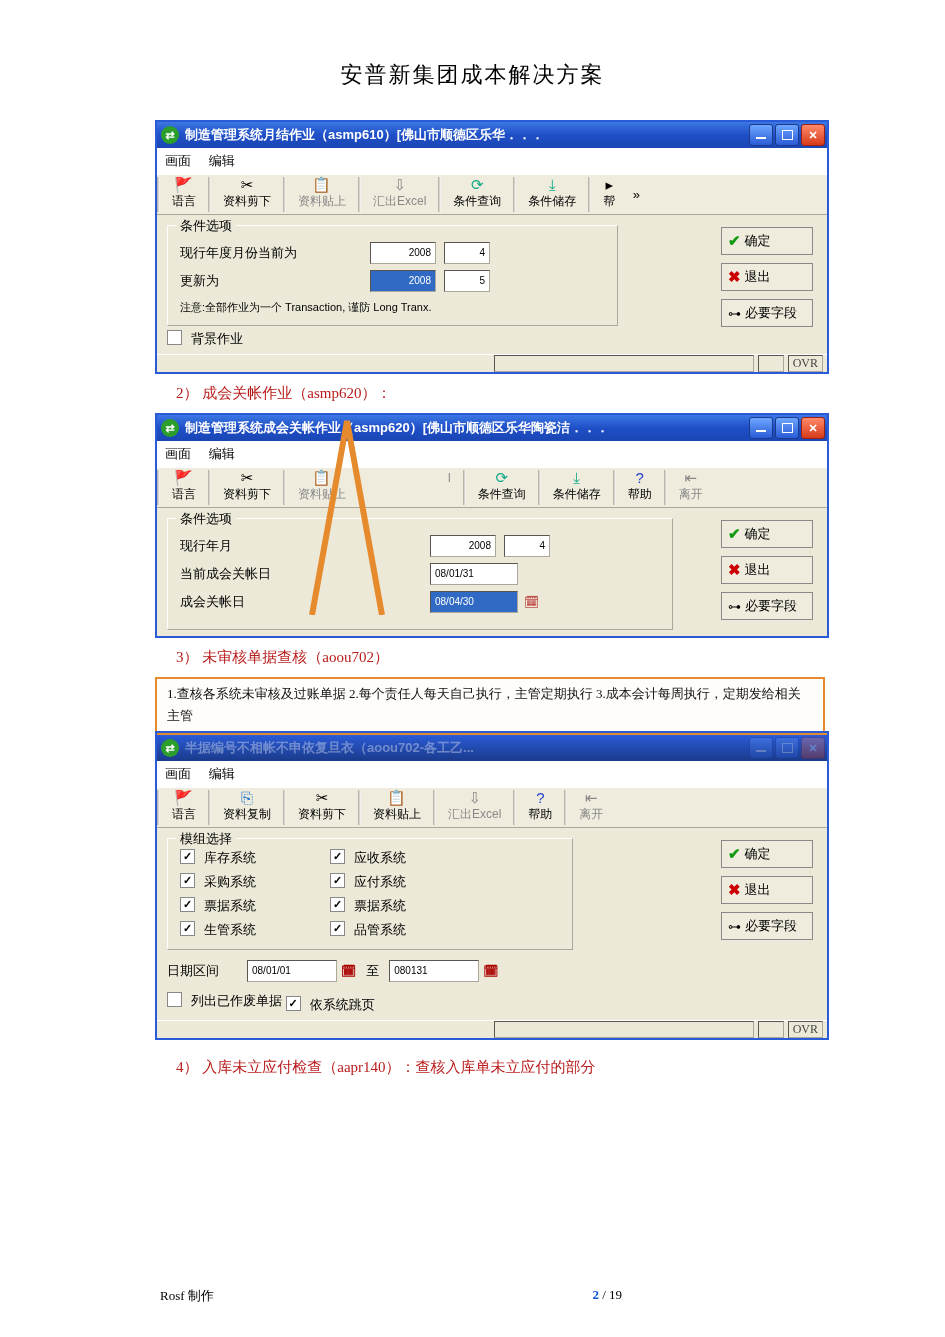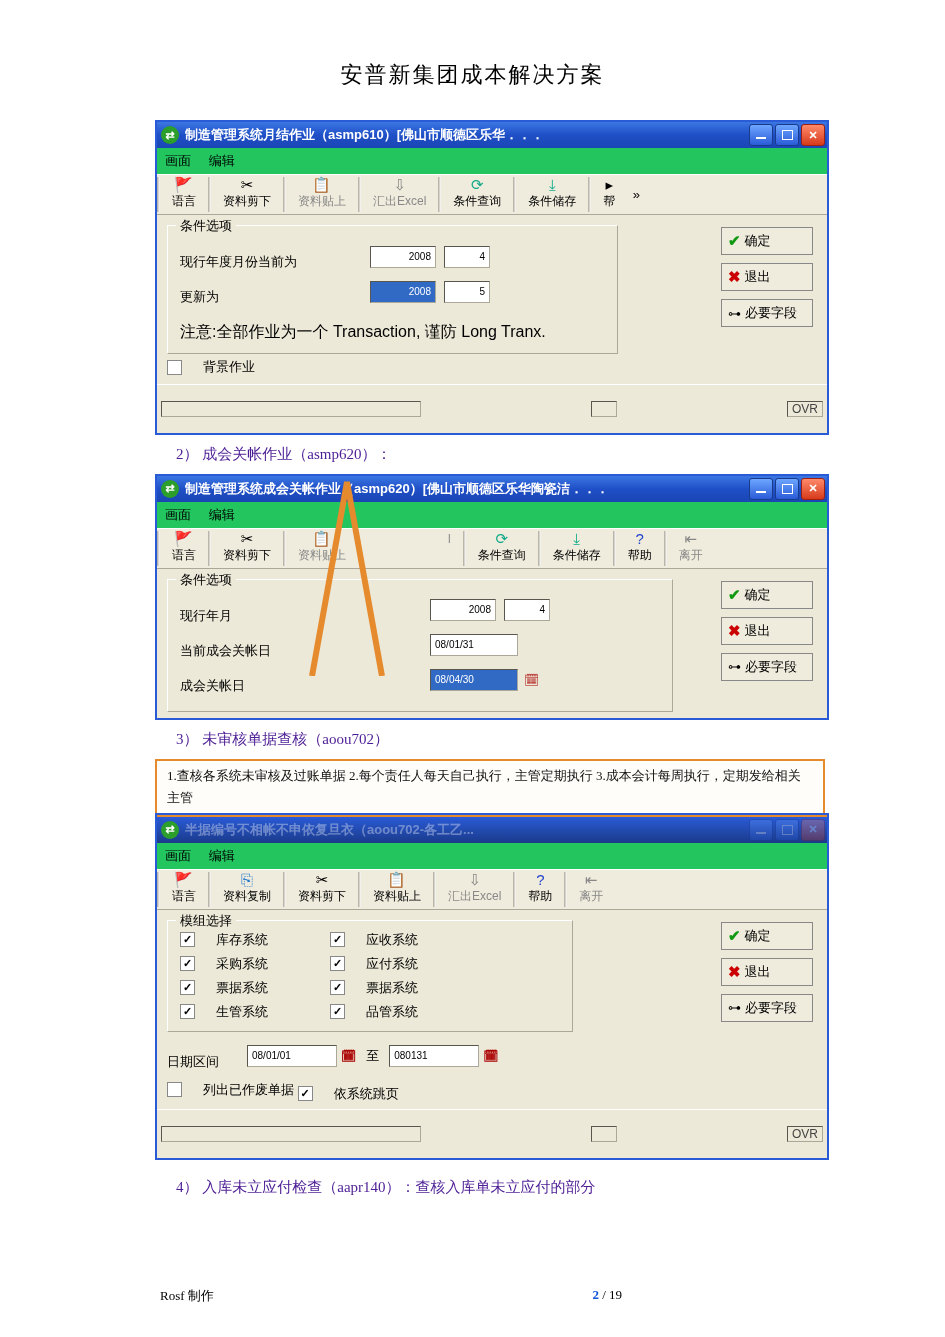--- a/index.html
+++ b/index.html
@@ -63,21 +63,21 @@
     font-size: 11px; font-weight: bold;
   }
   .win-btn.close {
     background: linear-gradient(to bottom, #ff8a6a, #d63a1a);
     border-color: #a02010;
   }
   .win-btn .box { width: 9px; height: 8px; border: 1.5px solid #fff; }
   .win-btn .min { width: 10px; height: 0; border-bottom: 2px solid #fff; margin-top: 6px; }
 
   .menubar {
-    background: #22c55e;
+    background: #ffffff;
     padding: 4px 8px;
     font-size: 13px;
   }
   .menubar span { margin-right: 14px; }
 
   .toolbar {
     display: flex;
     border-top: 1px solid #fff;
     border-bottom: 1px solid #aca899;
     background: #efecdd;
@@ -109,34 +109,34 @@
     margin-bottom: 4px;
     position: relative;
   }
   .group .group-legend {
     position: absolute; top: -9px; left: 8px;
     background: #ece9d8;
     padding: 0 4px;
     font-size: 13px;
   }
   .row { display: flex; align-items: center; margin: 6px 0; }
-  .row label { width: 190px; margin-top: 11px; }
+  .row label { width: 190px; }
   .row.wide label { width: 250px; }
   .input {
     background: #fff; border: 1px inset #aca899;
     height: 20px; line-height: 20px;
     padding: 0 4px;
     text-align: right;
     font-family: inherit;
     font-size: 10px;
   }
   .input.sel { background: #316ac5; color: #fff; }
-  .note { font-size: 16px; margin-top: 16px; }
+  .note { font-size: 11px; margin-top: 8px; }
   .checkbox {
-    display: inline-flex; align-items: center; gap: 21px;
+    display: inline-flex; gap: 9px;
     font-size: 13px;
   }
   .checkbox .cb {
     width: 13px; height: 13px; border: 1px solid #888; background: #fff;
     display: inline-flex; align-items: center; justify-content: center;
     font-size: 11px; font-weight: bold; color: #000;
   }
 
   .rightpanel {
     position: absolute; top: 12px; right: 14px;
@@ -150,36 +150,37 @@
     font-size: 13px;
     padding-left: 6px;
     gap: 4px;
     font-family: inherit;
   }
   .btn .tick { color: #119a11; font-weight: bold; font-size: 15px; }
   .btn .xmark { color: #c00; font-weight: bold; font-size: 15px; }
   .btn .key { font-family: monospace; font-size: 13px; }
 
   .statusbar {
-    display: flex; justify-content: space-between; gap: 4px;
+    display: flex; justify-content: flex-end; gap: 4px;
     border-top: 1px solid #fff;
-    padding: 16px 4px;
+    padding: 0 4px;
     font-size: 12px;
+    font-family: Liberation Serif, serif;
   }
   .statusbar .cell {
     border: 1px inset #aca899;
     min-width: 16px; padding: 0 4px;
     text-align: center; color: #444;
   }
 
   
   .doc-line {
     margin: 10px 0 10px 176px;
     font-size: 15px;
-    color: #4c1d95;
+    color: #b91c1c;
     font-family: "SimSun", serif;
   }
 
   
   .callout {
     width: 670px;
     margin-left: 155px;
     border: 2px solid #e68a2e;
     background: #fffdfa;
     font-size: 13px;

